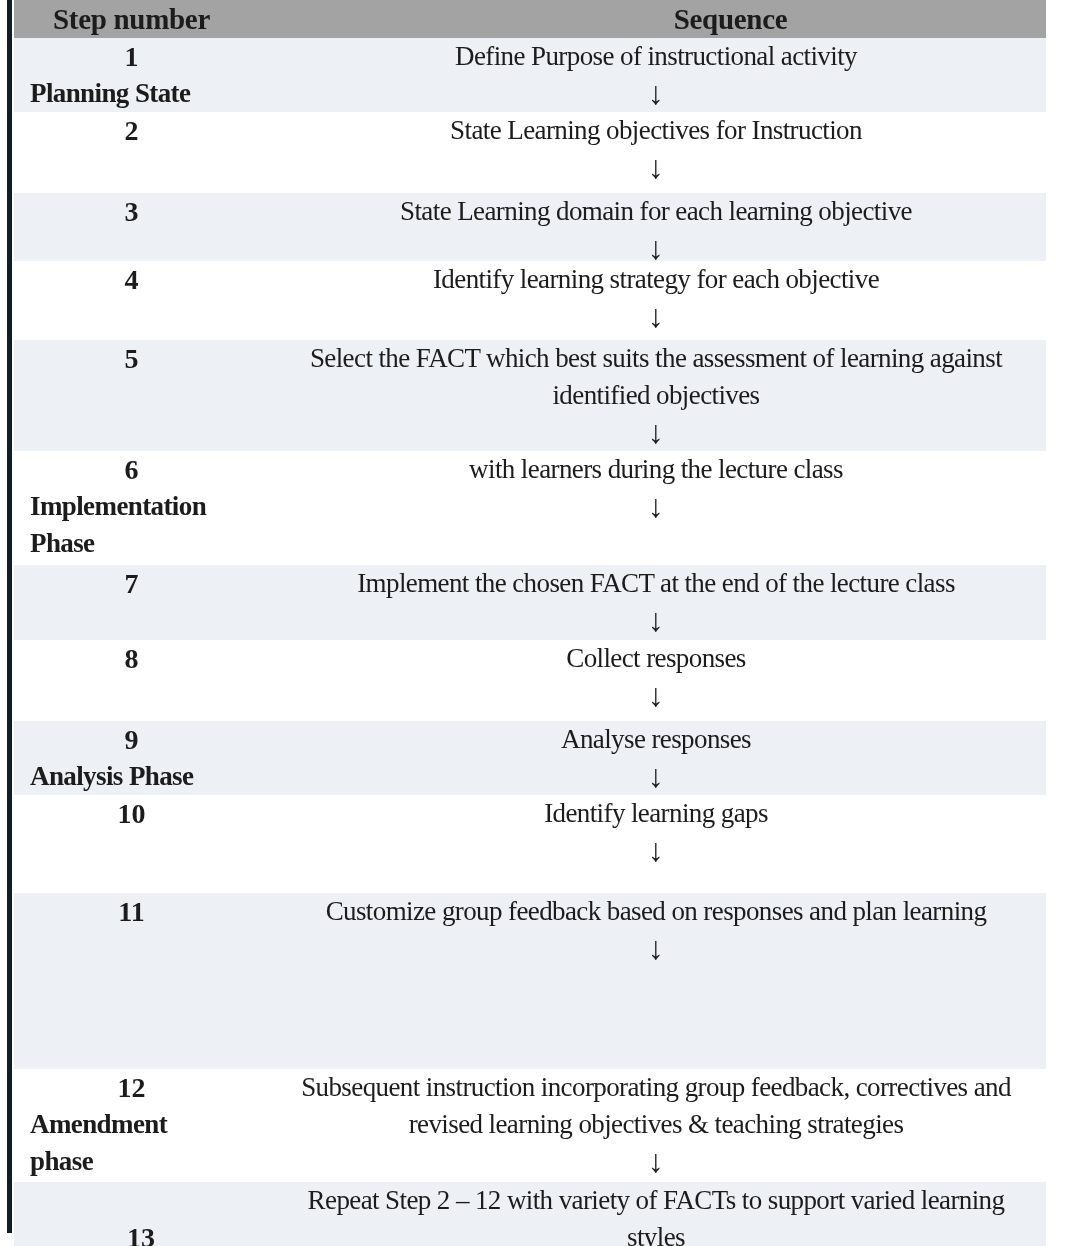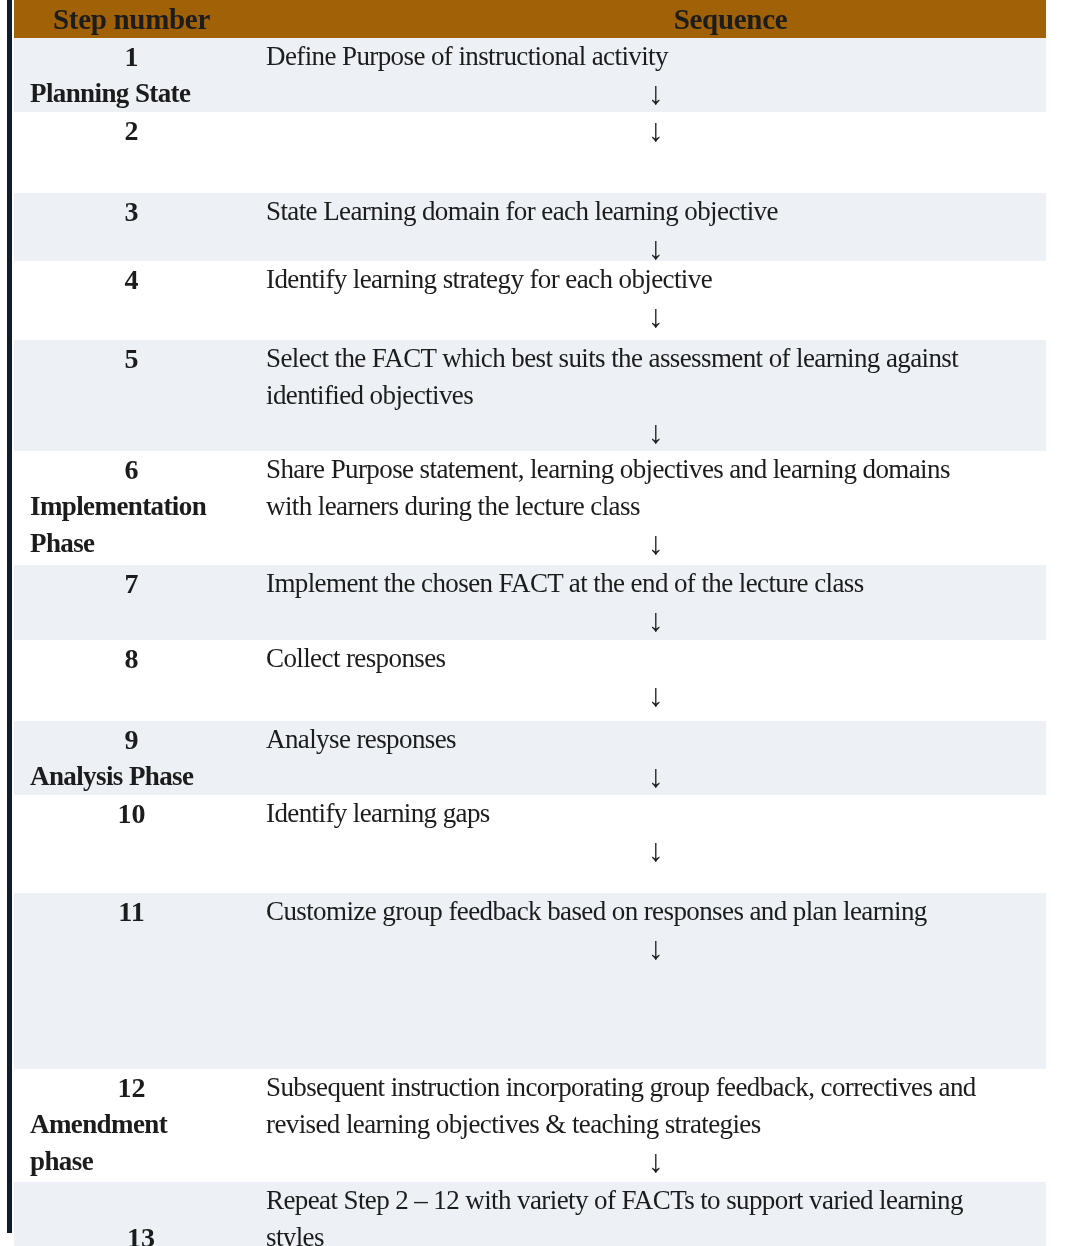--- a/index.html
+++ b/index.html
@@ -14,32 +14,32 @@
     color:var(--text);
     width:1068px;height:1246px;
     position:relative;overflow:hidden;
   }
   .page{width:1068px;height:1246px;position:relative;background:#ffffff;}
   .left-border{
     position:absolute;left:7px;top:0;width:5px;height:1233px;
     background:var(--border);
   }
   .table{position:absolute;left:14px;top:0;width:1032px;}
-  .hdr-row{display:flex;height:38px;background:#a16207;}
+  .hdr-row{display:flex;height:38px;background:#a3a3a3;}
   .hdr-cell{font-weight:bold;font-size:29px;line-height:38px;text-align:center;letter-spacing:-0.3px;}
   .hdr-step{width:235px;}
   .hdr-seq{width:797px;padding-left:166px;}
   .row{display:flex;}
   .row.light{background:var(--stripe);}
   .row.white{background:#ffffff;}
   .col1{width:235px;}
   .col2{width:797px;padding-left:17px;}
   .num{font-weight:bold;font-size:28px;line-height:37px;text-align:center;min-height:37px;}
   .phase{font-weight:bold;font-size:27px;line-height:37px;text-align:left;padding-left:16px;letter-spacing:-0.6px;white-space:nowrap;}
-  .seq-line{font-size:27px;line-height:37px;letter-spacing:-0.6px;white-space:nowrap;}
+  .seq-line{font-size:27px;line-height:37px;text-align:center;letter-spacing:-0.6px;white-space:nowrap;}
   .arrow-line{font-size:32px;line-height:37px;text-align:center;}
   
   .row.r1{height:74px;}
   .row.r2{height:81px;}
   .row.r3{height:68px;}
   .row.r4{height:79px;}
   .row.r5{height:111px;}
   .row.r6{height:114px;}
   .row.r7{height:75px;}
   .row.r8{height:81px;}
@@ -70,20 +70,21 @@
           <div class="col2">
             <div class="seq-line">Define Purpose of instructional activity</div>
             <div class="arrow-line">↓</div>
           </div>
         </div>
         <div class="row r2 white">
           <div class="col1">
             <div class="num">2</div>
           </div>
           <div class="col2">
+            <div class="seq-line">State Learning objectives for Instruction</div>
             <div class="arrow-line">↓</div>
           </div>
         </div>
         <div class="row r3 light">
           <div class="col1">
             <div class="num">3</div>
           </div>
           <div class="col2">
             <div class="seq-line">State Learning domain for each learning objective</div>
             <div class="arrow-line">↓</div>
@@ -108,21 +109,20 @@
             <div class="arrow-line">↓</div>
           </div>
         </div>
         <div class="row r6 white">
           <div class="col1">
             <div class="num">6</div>
             <div class="phase">Implementation</div>
             <div class="phase">Phase</div>
           </div>
           <div class="col2">
-            <div class="seq-line">Share Purpose statement, learning objectives and learning domains</div>
             <div class="seq-line">with learners during the lecture class</div>
             <div class="arrow-line">↓</div>
           </div>
         </div>
         <div class="row r7 light">
           <div class="col1">
             <div class="num">7</div>
           </div>
           <div class="col2">
             <div class="seq-line">Implement the chosen FACT at the end of the lecture class</div>

